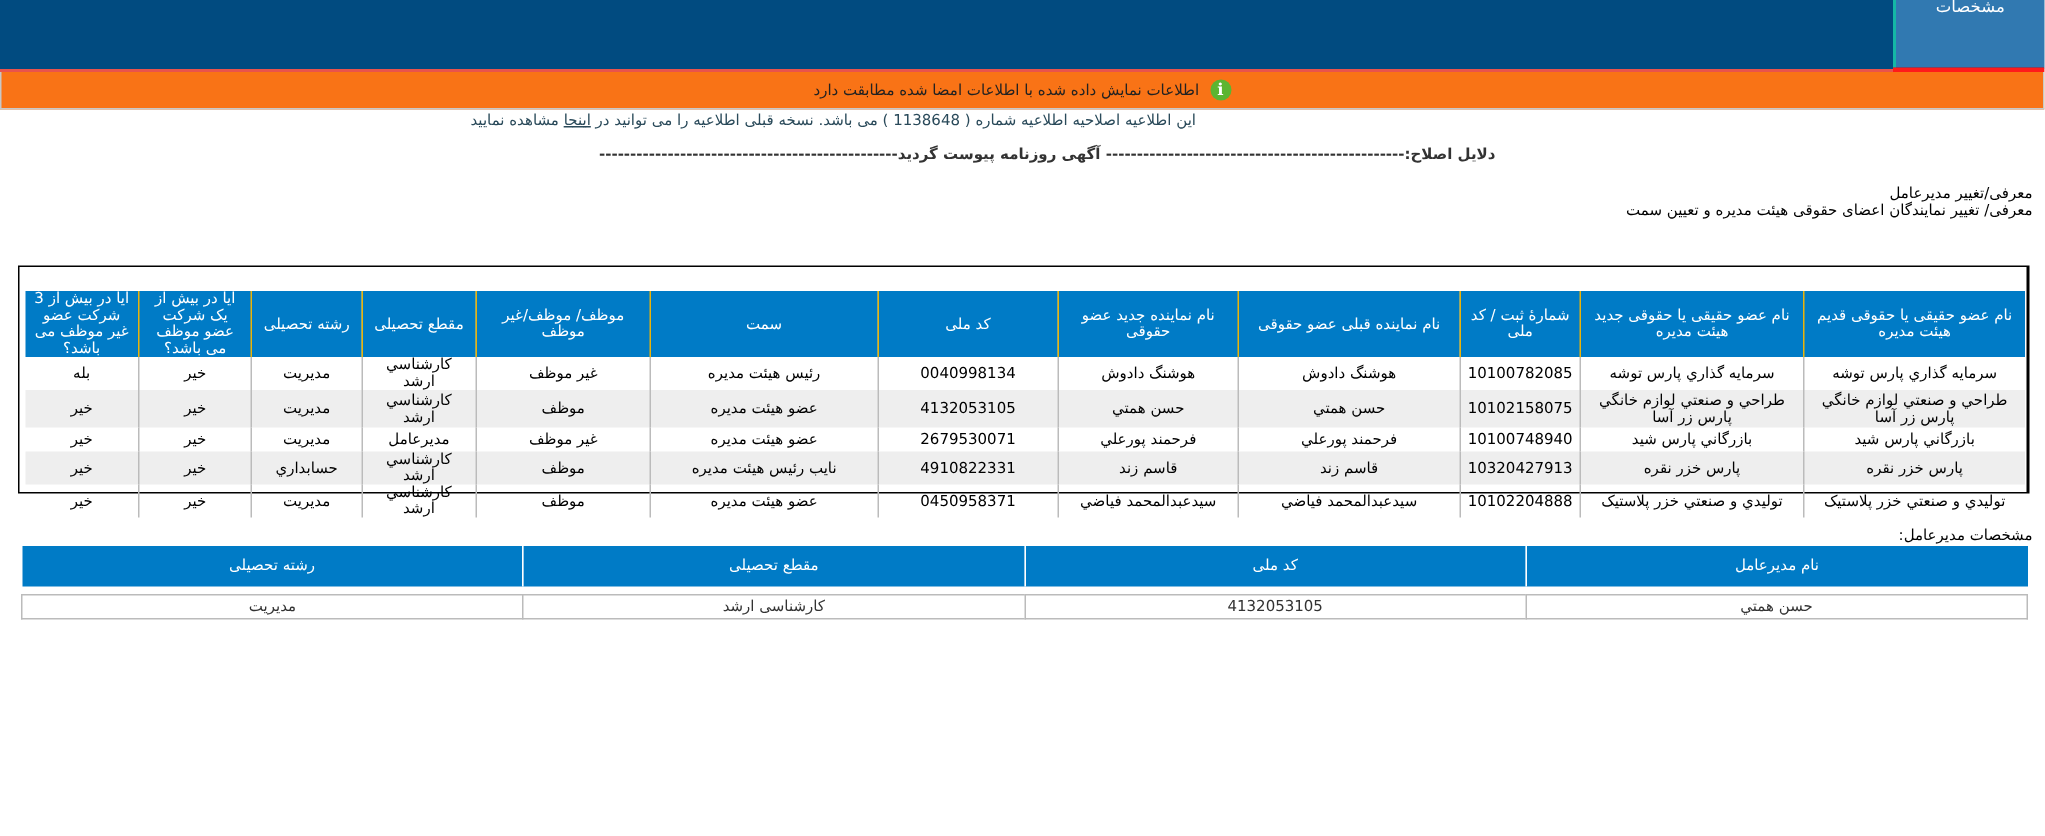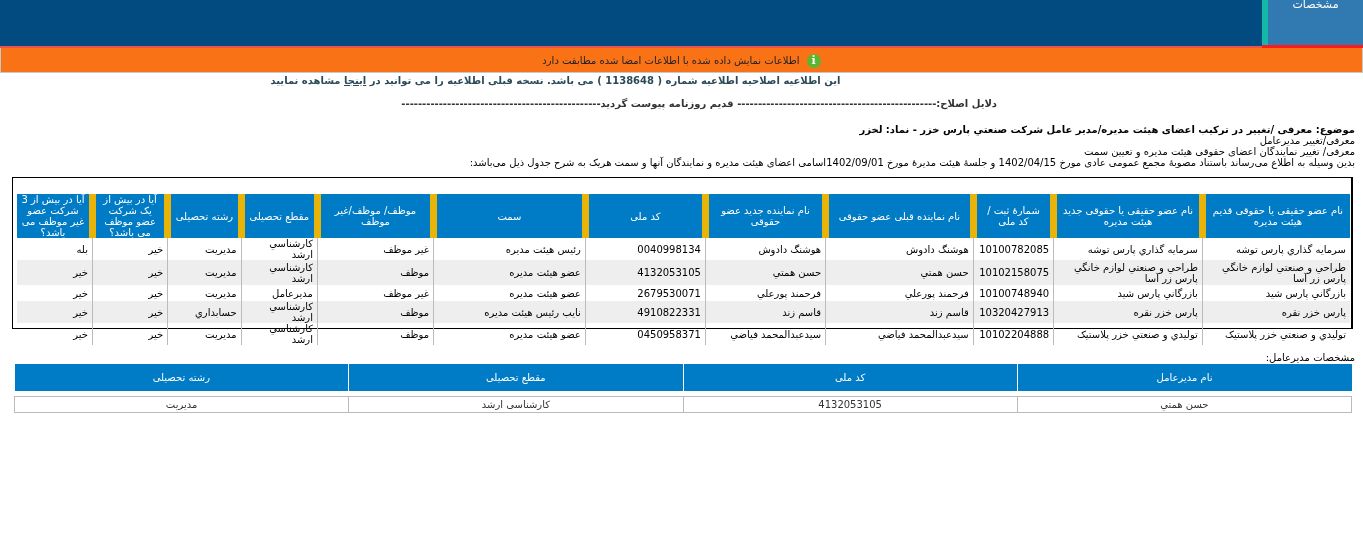--- a/index.html
+++ b/index.html
@@ -1,39 +1,39 @@
 <!DOCTYPE html>
 <html><head>
 <meta charset="utf-8">
 <style>
   * { box-sizing: border-box; margin: 0; padding: 0; }
   html, body { width: 1363px; height: 557px; background: #ffffff; overflow: hidden; }
   body { font-family: "DejaVu Sans", sans-serif; font-size: 10px; color: #000; position: relative; }
 
   .header { position: absolute; left: 0; top: 0; width: 1363px; height: 46px; background: #014b80; }
-  .header-tab { position: absolute; right: 0; top: 0; width: 101px; height: 45px; background: #3179b1; border-left: 6px solid #14b8a6; color: #fff; font-size: 11px; text-align: center; padding-top: 0px; line-height: 10px; }
+  .header-tab { position: absolute; right: 0; top: 0; width: 101px; height: 45px; background: #3179b1; border-left: 2px solid #14b8a6; color: #fff; font-size: 11px; text-align: center; padding-top: 0px; line-height: 10px; }
   .red-line { position: absolute; left: 0; top: 46px; width: 1363px; height: 2px; background: #e9534c; }
   .red-line-right { position: absolute; right: 0; top: 45px; width: 101px; height: 3px; background: #ff1a1a; }
 
   .notice-bar { position: absolute; left: 0; top: 48px; width: 1363px; height: 25px; background: #f97316; border: 1px solid #c8c8c8; border-top: none; direction: rtl; text-align: center; line-height: 25px; font-size: 10px; color: #222; }
   .info-icon { display: inline-block; width: 14px; height: 14px; border-radius: 50%; background: #5cb531; color: #fff; font-weight: bold; font-size: 11px; line-height: 14px; text-align: center; vertical-align: middle; margin-left: 4px; font-family: "DejaVu Serif", serif; }
 
-  .correction-note { position: absolute; left: 0; top: 75px; width: 1111px; text-align: center; direction: rtl; font-size: 10px; color: #2a4a5a; font-weight: bold; }
+  .correction-note { position: absolute; left: 0; top: 75px; width: 1111px; text-align: center; direction: rtl; font-size: 10px; color: #2a4a5a; font-weight: normal; }
   .correction-note a { color: #2a4a5a; text-decoration: underline; }
 
   .reasons { position: absolute; right: 366px; top: 98px; direction: rtl; font-size: 10px; font-weight: bold; color: #333; white-space: nowrap; }
 
   .subject-block { position: absolute; right: 8px; top: 124px; direction: rtl; text-align: right; font-size: 10px; line-height: 11px; }
   .subject-block .subject { font-weight: bold; }
 
   .board-frame { position: absolute; left: 12px; top: 177px; width: 1341px; height: 152px; border: 1px solid #000; border-right-width: 2px; }
   table.board { position: absolute; left: 4px; top: 16px; width: 1333px; border-collapse: collapse; direction: rtl; }
-  table.board th { background: #007bc6; color: #fff; font-weight: normal; font-size: 10px; height: 39px; line-height: 11px; border-left: 7px solid #eab308; padding: 0 4px; text-align: center; }
+  table.board th { background: #007bc6; color: #fff; font-weight: normal; font-size: 10px; height: 39px; line-height: 11px; border-left: 1px solid #eab308; padding: 0 4px; text-align: center; }
   table.board th:last-child { border-left: none; }
-  table.board td { font-size: 10px; border-left: 1px solid #bbb; height: 16px; line-height: 11px; padding: 0 4px; }
+  table.board td { font-size: 10px; text-align: center; border-left: 1px solid #bbb; height: 16px; line-height: 11px; padding: 0 4px; }
   table.board td:last-child { border-left: none; }
   table.board tr.alt td { background: #eeeeee; }
   table.board tr.tall td { height: 25px; }
 
   .ceo-label { position: absolute; right: 8px; top: 352px; direction: rtl; font-size: 10px; }
   table.ceo { position: absolute; left: 14px; top: 364px; width: 1338px; border-collapse: collapse; direction: rtl; }
   table.ceo th { background: #007bc6; color: #fff; font-weight: normal; font-size: 10px; height: 27px; line-height: 11px; border-left: 1px solid #fff; text-align: center; }
   table.ceo th:last-child { border-left: none; }
   table.ceo tr.spacer td { height: 5px; border: none; }
   table.ceo tr.data td { border: 1px solid #bbb; height: 16px; text-align: center; font-size: 10px; color: #333; }
@@ -52,27 +52,25 @@
   <span class="info-icon">i</span>
   <span>اطلاعات نمایش داده شده با اطلاعات امضا شده مطابقت دارد</span>
 </div>
 
 <div class="correction-note">
   <span>این اطلاعیه اصلاحیه اطلاعیه شماره ( 1138648 ) می باشد. نسخه قبلی اطلاعیه را می توانید در</span>
   <a>اینجا</a>
   <span>مشاهده نمایید</span>
 </div>
 
-<div class="reasons">دلایل اصلاح:------------------------------------------------ قدیم روزنامه پیوست گردید------------------------------------------------</div>
+<div class="reasons">دلایل اصلاح:------------------------------------------------ آگهی روزنامه پیوست گردید------------------------------------------------</div>
 
 <div class="subject-block">
-  <div class="subject">موضوع: معرفی /تغییر در ترکیب اعضای هیئت مدیره/مدیر عامل شرکت صنعتي پارس خزر - نماد: لخزر</div>
   <div>معرفی/تغییر مدیرعامل</div>
   <div>معرفی/ تغییر نمایندگان اعضای حقوقی هیئت مدیره و تعیین سمت</div>
-  <div>بدین وسیله به اطلاع می‌رساند باستناد مصوبهٔ مجمع عمومی عادی مورخ  1402/04/15  و جلسهٔ هیئت مدیرهٔ مورخ  1402/09/01اسامی اعضای هیئت مدیره و نمایندگان آنها و سمت هریک به شرح جدول ذیل می‌باشد:</div>
 </div>
 
 <div class="board-frame">
   <table class="board">
     <thead>
       <tr>
         <th style="width:145px">نام عضو حقیقی یا حقوقی قدیم هیئت مدیره</th>
         <th style="width:146px">نام عضو حقیقی یا حقوقی جدید هیئت مدیره</th>
         <th style="width:64px">شمارهٔ ثبت / کد ملی</th>
         <th style="width:145px">نام نماینده قبلی عضو حقوقی</th>

